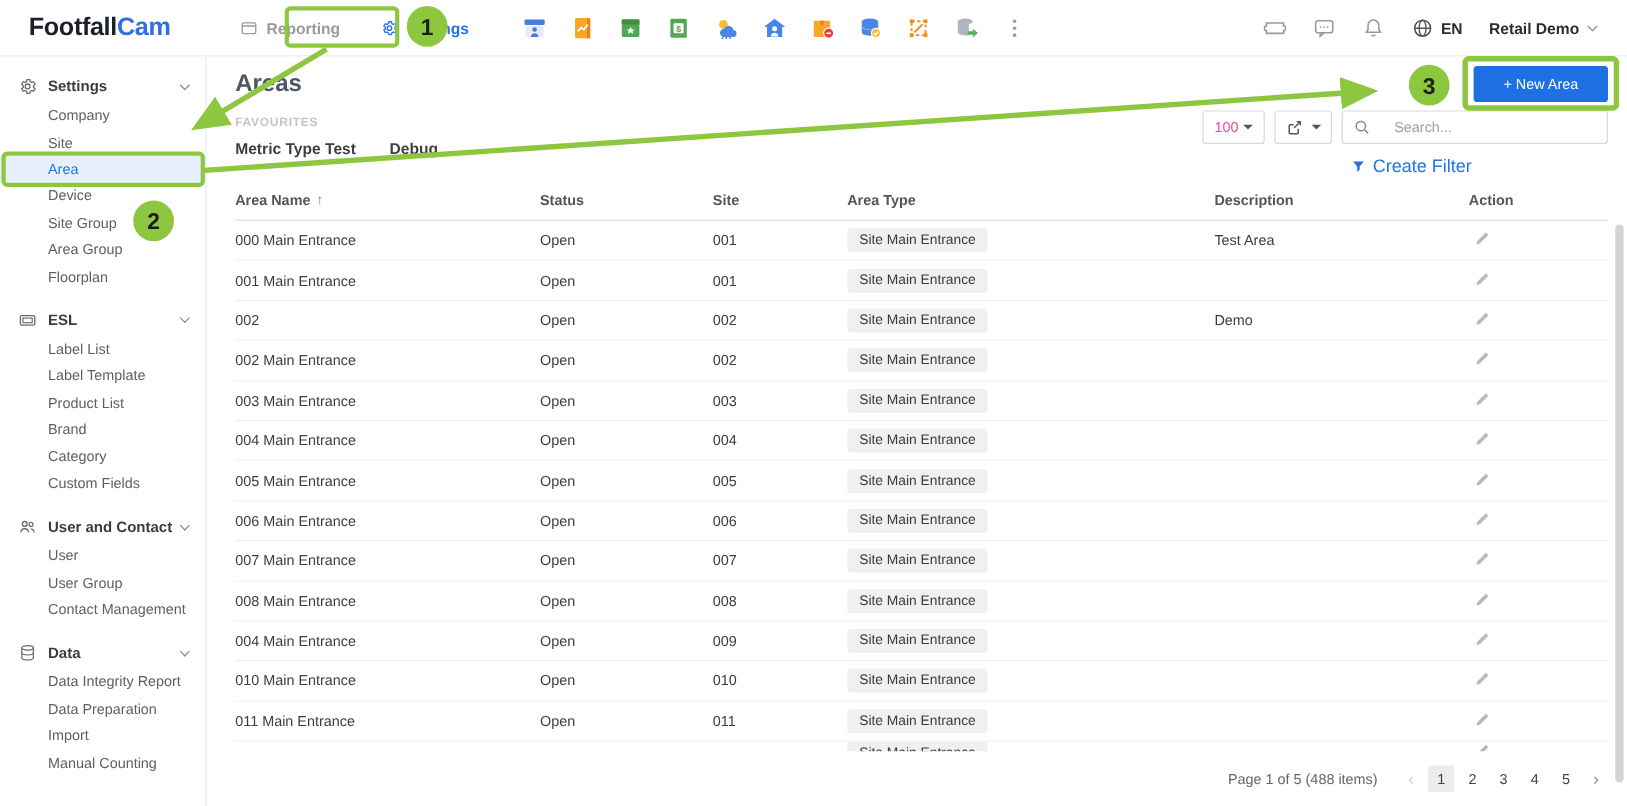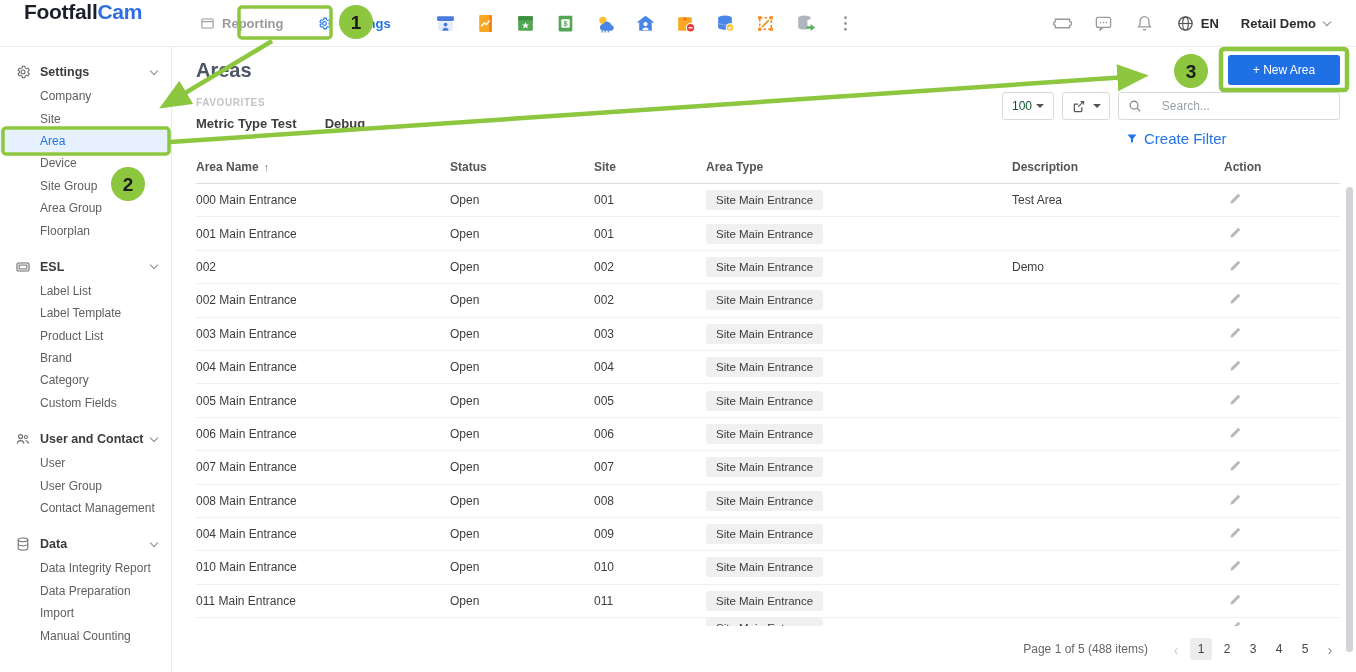--- a/index.html
+++ b/index.html
@@ -2,21 +2,21 @@
 <html style="--annotation-green: #8dc63f; --brand-navy: #1b1f2a; --brand-blue: #2f6fe0; --accent-blue: #2273e8; --button-blue: #1f6fe5; --selected-bg: #e7f1fd; --badge-bg: #f0f0f0; --border-grey: #ebebeb;"><head>
 <meta charset="utf-8">
 <style>
   * { margin:0; padding:0; box-sizing:border-box; }
   html,body { width:1356px; height:672px; overflow:hidden; background:#fff;
     font-family:"Liberation Sans", sans-serif; color:#3f3f3f; }
   .app { position:relative; width:1356px; height:672px; background:#fff; }
 
   
   .topbar { height:47px; border-bottom:1px solid var(--border-grey,#ebebeb);
-    display:flex; padding-left:24px; }
+    display:flex; align-items:center; padding-left:24px; }
   .logo { font-size:21px; font-weight:bold; letter-spacing:-0.3px; cursor:pointer; }
   .logo .p1 { color:var(--brand-navy,#1b1f2a); }
   .logo .p2 { color:var(--brand-blue,#2f6fe0); }
   .topnav { display:flex; gap:34px; margin-left:58px; }
   .topnav-item { display:flex; align-items:center; gap:7px; font-size:13px; font-weight:bold;
     color:#9a9a9a; cursor:pointer; }
   .topnav-item.active { color:var(--accent-blue,#2273e8); }
   .appicons { display:flex; gap:19px; margin-left:44px; align-items:center; }
   .appicon { width:21px; height:21px; cursor:pointer; }
   .topright { margin-left:auto; display:flex; align-items:center; gap:22px; padding-right:26px; }
@@ -48,21 +48,21 @@
     background:var(--button-blue,#1f6fe5); color:#fff; font-size:12px; border:none; border-radius:3px;
     font-family:inherit; cursor:pointer; }
   .fav-label { margin-top:16px; font-size:10px; letter-spacing:0.6px; color:#c4c4c4; font-weight:bold; }
   .fav-links { display:flex; gap:28px; margin-top:8px; }
   .fav-link { font-size:13px; font-weight:bold; color:#3f3f3f; cursor:pointer; }
 
   .toolbar { position:absolute; top:45px; right:16px; display:flex; flex-direction:column; align-items:flex-end; }
   .tool-row { display:flex; gap:8px; }
   .ctl { height:28px; border:1px solid #d9d9d9; border-radius:3px; background:#fff; display:flex;
     align-items:center; cursor:pointer; }
-  .pagesize { width:52px; justify-content:space-between; padding:0 9px; font-size:12px; color:#14532d; }
+  .pagesize { width:52px; justify-content:space-between; padding:0 9px; font-size:12px; color:#ec4899; }
   .exportbtn { width:48px; justify-content:center; gap:7px; }
   .searchbox { width:222px; padding:0 9px; gap:7px; cursor:text; }
   .searchbox input { border:none; outline:none; font-size:12px; width:170px; font-family:inherit; color:#333;margin-left:13px; }
   .searchbox input::placeholder { color:#9aa0a6; }
   .caret { width:0; height:0; border-left:4px solid transparent; border-right:4px solid transparent;
     border-top:4.5px solid #555; }
   .filter-row { margin-top:10px; width:222px; display:flex; align-items:center; gap:6px; padding-left:8px; cursor:pointer; }
   .filter-row span { font-size:15px; color:var(--accent-blue,#2273e8); }
 
   

